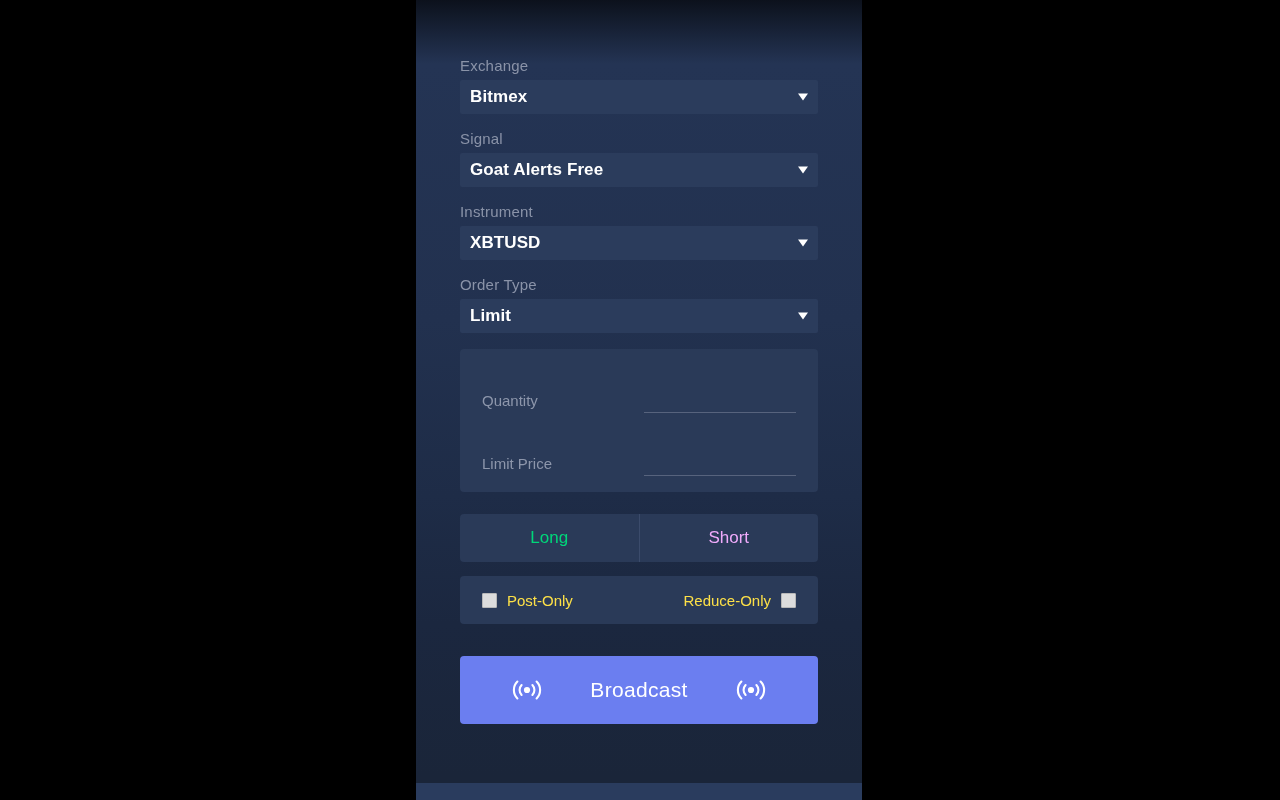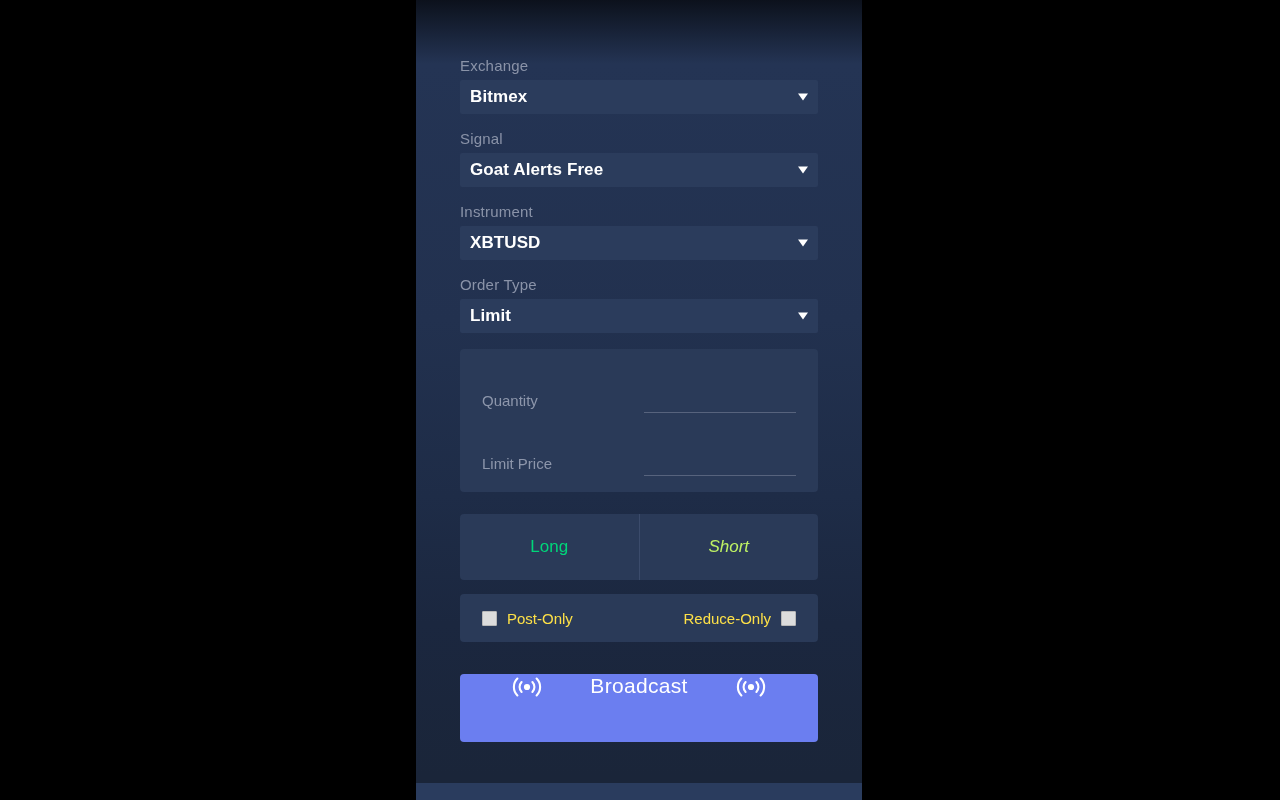--- a/index.html
+++ b/index.html
@@ -90,35 +90,35 @@
     text-align:left;
     padding:0 0 3px 0;
     height:20px;
   }
 
   
   .side-row {
     display:flex;
     background:#2a3a58;
     border-radius:4px;
-    height:66px;
+    height:48px;
     overflow:hidden;
     margin-bottom:14px;
   }
   .side-btn {
     flex:1;
     display:flex; align-items:center; justify-content:center;
     font-size:17px;
     cursor:pointer;
     background:transparent;
     border:none;
     font-family:"Liberation Sans", sans-serif;
   }
   .side-btn.long  { color:#00d67a; }
-  .side-btn.short { color:#bef264;font-style:italic; }
+  .side-btn.short { color:#f0abfc; }
   .side-divider { width:1px; background:#3b4b6b; }
 
   
   .opts-row {
     display:flex; align-items:center;
     justify-content:space-between;
     background:#2a3a58;
     border-radius:4px;
     height:48px;
     padding:0 22px;
@@ -134,21 +134,21 @@
   }
   .opt-label { color:#fde047; font-size:15px; }
 
   
   .broadcast {
     width:100%;
     height:68px;
     background:#6b7ef0;
     border:none;
     border-radius:4px;
-    display:flex; align-items:flex-start; justify-content:center;
+    display:flex; align-items:center; justify-content:center;
     gap:46px;
     cursor:pointer;
   }
   .broadcast-text {
     color:#ffffff;
     font-size:21px;
     letter-spacing:.3px;
     font-family:"Liberation Sans", sans-serif;
   }
   .bcast-icon { display:block; }

